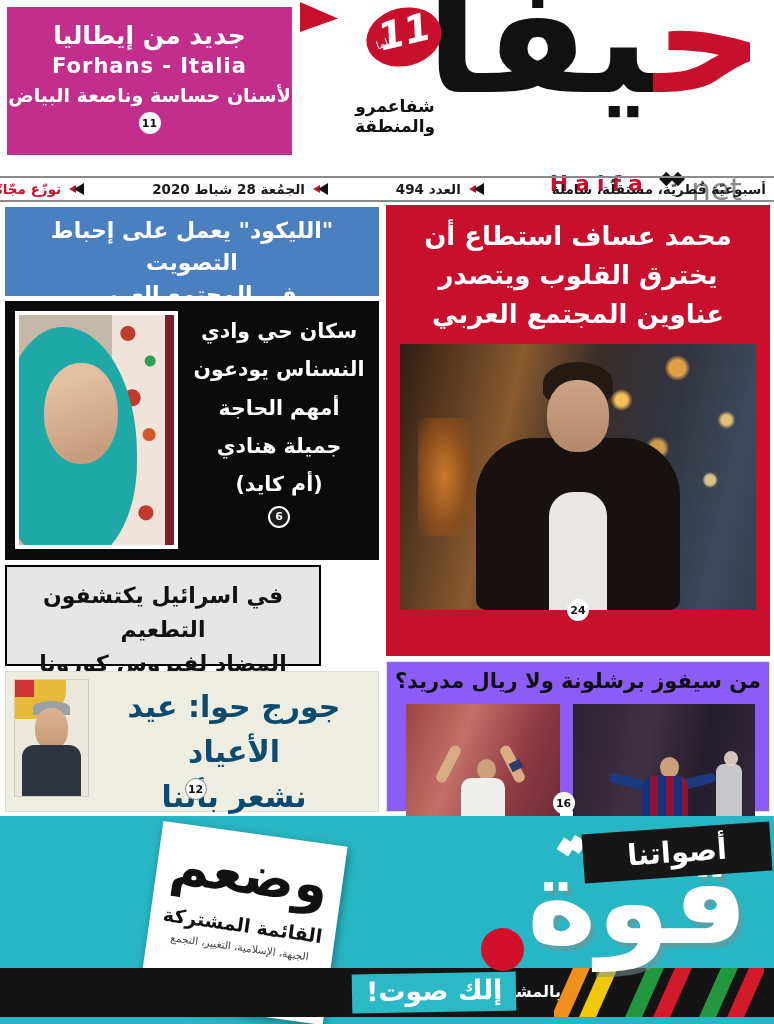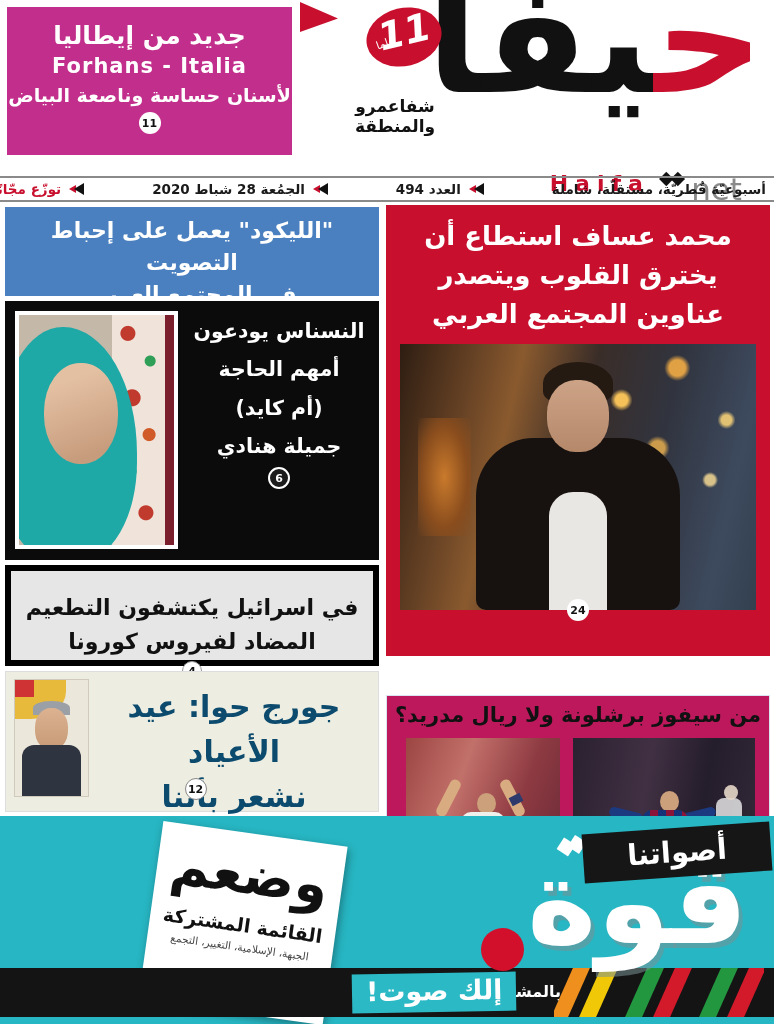--- a/index.html
+++ b/index.html
@@ -80,33 +80,33 @@
   .photo-frame { position:relative; margin:10px 14px 0; height:266px; overflow:hidden; background:#222; }
   .red-box .badge { margin-top:-11px; position:relative; z-index:3; }
 
   .black-box { left:5px; top:301px; width:374px; height:259px; background:#0b0b0b; }
   .woman-photo { position:absolute; left:10px; top:10px; width:163px; height:238px;
     border:4px solid #fff; overflow:hidden; background:#c4b8a8; }
   .black-box .txt { position:absolute; right:4px; top:11px; width:192px; color:#fff;
     font-weight:bold; font-size:20.5px; line-height:1.87; text-align:center; direction:rtl; }
   .black-box .badge { margin-top:2px; }
 
-  .gray-box { left:5px; top:565px; width:374px; height:101px; background:#E6E6E6;
-    border:6px solid #000000; color:#111; font-weight:bold; font-size:22px;
-    line-height:1.55; padding-top:20px; }
+  .gray-box { left:5px; top:565px; width:316px; height:101px; background:#E6E6E6;
+    border:2px solid #000000; color:#111; font-weight:bold; font-size:22px;
+    line-height:1.55; padding-top:12px; }
   .gray-box .badge { margin-top:2px; width:20px; height:20px; }
 
   .cream-box { left:5px; top:671px; width:374px; height:141px; background:#EDEEE1; border:1px solid #ddd; }
   .hawa-photo { position:absolute; left:8px; top:7px; width:75px; height:118px;
     border:1px solid #cfcabc; overflow:hidden; background:#ece7db; }
   .cream-box .txt { position:absolute; left:92px; right:8px; top:12px; color:#0c4a6e;
     font-weight:bold; font-size:30px; line-height:1.5; text-align:center; direction:rtl; }
   .cream-box .badge { position:absolute; left:48%; top:100px; border:1px solid #888; }
 
-  .sports-box { left:386px; top:695px; width:384px; height:151px; background:#be185d;
+  .sports-box { left:386px; top:661px; width:384px; height:151px; background:#8b5cf6;
     border:1px solid #d9e4f0; }
   .sports-box .headline { color:#111; font-weight:bold; font-size:21px; text-align:center;
     direction:rtl; margin-top:7px; }
   .sports-photos { position:absolute; left:19px; right:14px; top:42px; height:118px;
     display:flex; gap:13px; }
   .ramos-photo { position:relative; width:44%; overflow:hidden;
     background:linear-gradient(110deg,#9c4542 0%,#c2706a 35%,#8e3a42 70%,#6e2c38 100%); }
   .messi-photo { position:relative; flex:1; overflow:hidden;
     background:linear-gradient(100deg,#2a2130 0%,#413043 40%,#241d2b 70%,#322838 100%); }
   .badge-16 { position:absolute; left:42%; bottom:8px; margin:0; }
@@ -253,24 +253,25 @@
     <div class="badge">2</div>
   </div>
 
   <div class="abs black-box">
     <div class="woman-photo">
       <div class="curtain"></div>
       <div class="hijab"></div>
       <div class="face"></div>
     </div>
     <div class="txt">
+      <div>سكان حي وادي</div>
       <div>النسناس يودعون</div>
       <div>أمهم الحاجة</div>
+      <div>جميلة هنادي</div>
       <div>(أم كايد)</div>
-      <div>جميلة هنادي</div>
       <div class="badge dark">6</div>
     </div>
   </div>
 
   <div class="abs gray-box story">
     <div>في اسرائيل يكتشفون التطعيم</div>
     <div>المضاد لفيروس كورونا</div>
     <div class="badge ring">4</div>
   </div>
 

